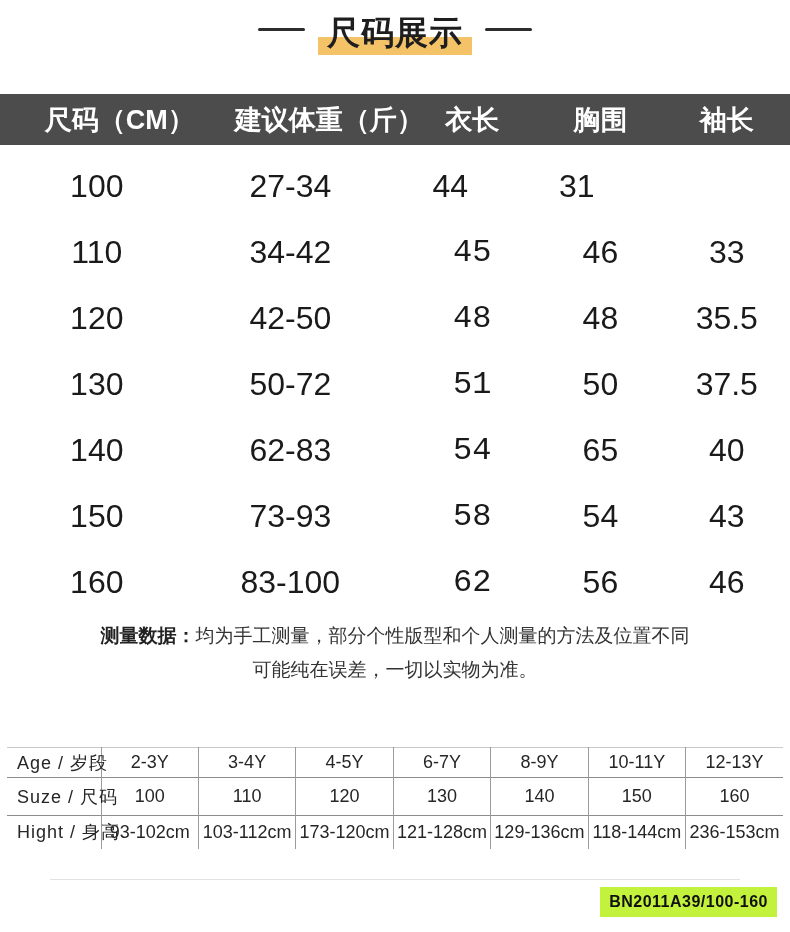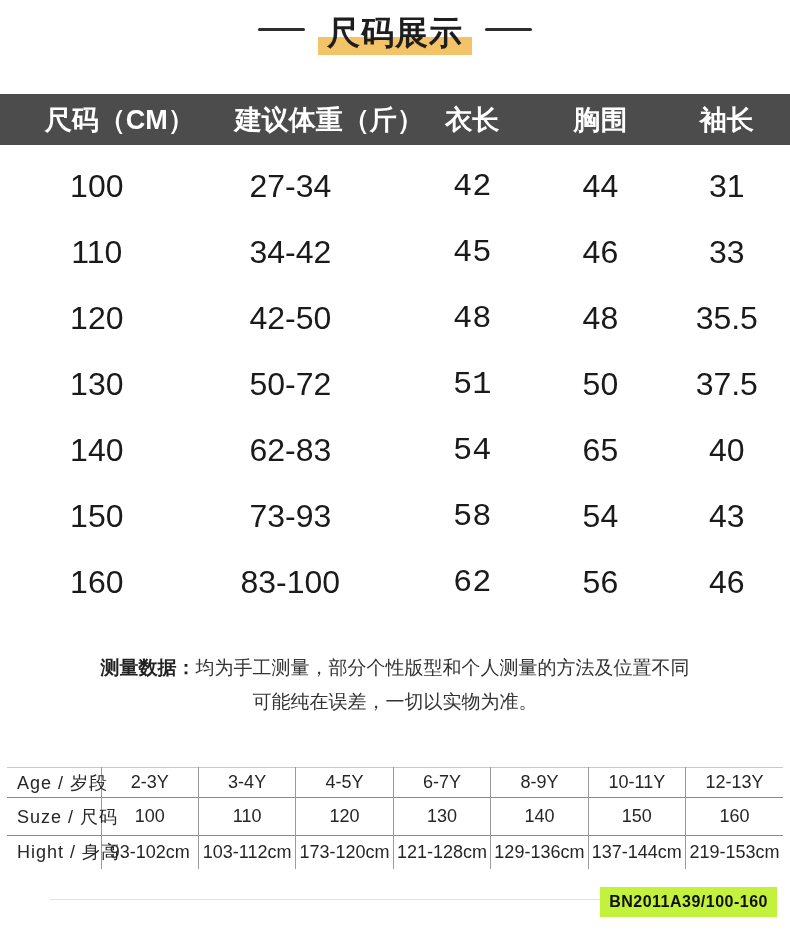--- a/index.html
+++ b/index.html
@@ -40,28 +40,28 @@
   .c3 { width:19%; padding-left:20px;font-family:Liberation Mono, monospace; }
   .c4 { width:16%; } .c5 { width:16%; }
   .sz-head .cell { color:#ffffff; font-weight:bold; font-size:27px; white-space:nowrap; }
   .sz-head .c1 { padding-left:46px; }
   .sz-head .c2 { padding-left:78px; }
   .sz-body { padding-top:8px; }
   .sz-row { display:flex; height:66px; font-size:32px; color:#1a1a1a; }
 
   
   .note {
-    margin-top:36px; text-align:center;
+    margin-top:4px; text-align:center;
     font-size:19px; line-height:34px; color:#333333;
   }
   .note b { color:#222222; }
 
   
   .age-table {
-    width:776px; margin:48px auto 0;
+    width:776px; margin:60px auto 0;
     border-collapse:collapse; table-layout:fixed;
     font-size:18px; color:#262626;
   }
   .age-table col.lblcol { width:94px; }
   .age-table tr { border-top:1px solid #8c8c8c; }
   .age-table tr.r1 { border-top:1px solid #c9c9c9; }
   .age-table td {
     text-align:center; border-left:1px solid #9b9b9b;
     white-space:nowrap; overflow:visible;
   }
@@ -102,21 +102,20 @@
       <div class="cell c1">尺码（CM）</div>
       <div class="cell c2">建议体重（斤）</div>
       <div class="cell c3">衣长</div>
       <div class="cell c4">胸围</div>
       <div class="cell c5">袖长</div>
     </div>
     <div class="sz-body">
       <div class="sz-row">
         <div class="cell c1">100</div>
         <div class="cell c2">27-34</div>
-        <div class="cell c3">42</div>
         <div class="cell c4">44</div>
         <div class="cell c5">31</div>
       </div>
       <div class="sz-row">
         <div class="cell c1">110</div>
         <div class="cell c2">34-42</div>
         <div class="cell c3">45</div>
         <div class="cell c4">46</div>
         <div class="cell c5">33</div>
       </div>
@@ -195,22 +194,22 @@
       <td>150</td>
       <td>160</td>
     </tr>
     <tr class="r3">
       <td class="lbl">Hight / 身高</td>
       <td>93-102cm</td>
       <td>103-112cm</td>
       <td>173-120cm</td>
       <td>121-128cm</td>
       <td>129-136cm</td>
-      <td>137-144cm</td>
-      <td>219-153cm</td>
+      <td>118-144cm</td>
+      <td>236-153cm</td>
     </tr>
   </tbody>
     </table>
 
   <div class="divider"></div>
   <div class="badge">BN2011A39/100-160</div>
 
 </div>
 
 </body></html>

